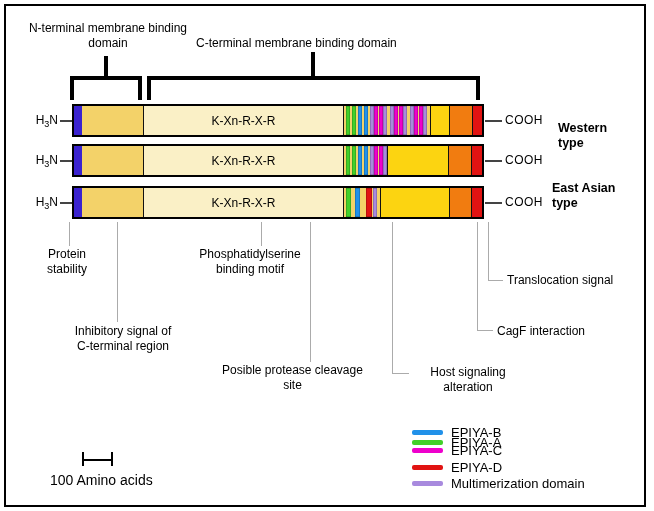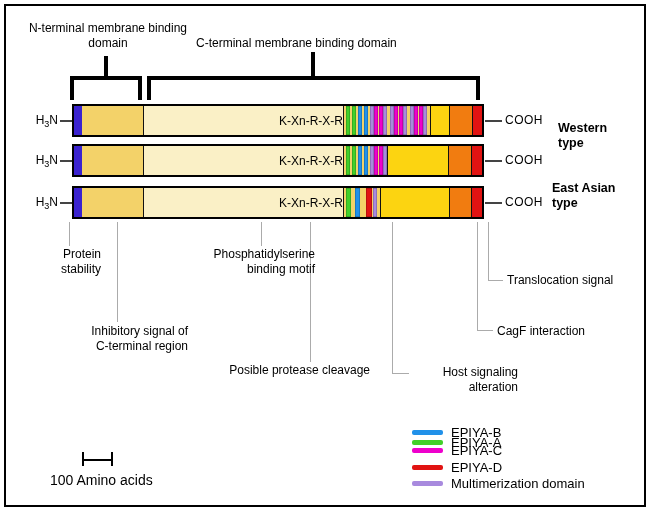--- a/index.html
+++ b/index.html
@@ -12,33 +12,33 @@
     font-size:12px;line-height:15px;}
   .c-label{position:absolute;left:196px;top:36px;width:244px;text-align:left;
     font-size:12px;white-space:nowrap;}
   .blk{position:absolute;background:#000;}
 
   
   .bar{position:absolute;left:72px;width:412px;height:33px;border:2px solid #000;
     box-sizing:border-box;display:flex;overflow:hidden;background:#faf0c6;}
   .seg{height:100%;flex:0 0 auto;}
   .stripe{box-shadow:inset 0 0 0 0.5px rgba(0,0,0,.35);}
-  .pale-seg{position:relative;display:flex;align-items:center;justify-content:flex-end;border-radius:9px;}
+  .pale-seg{position:relative;display:flex;align-items:center;justify-content:center;border-radius:9px;}
   .pale-seg span{font-size:12px;white-space:nowrap;}
 
   .h3n{position:absolute;left:26px;width:32px;font-size:12px;text-align:right;}
   .h3n sub{font-size:9px;}
   .endline{position:absolute;height:1.5px;background:#444;}
   .cooh{position:absolute;left:505px;font-size:12px;letter-spacing:.5px;}
 
   .type-label{position:absolute;font-weight:bold;font-size:12.5px;line-height:15px;white-space:nowrap;}
 
   
   .conn{position:absolute;background:#ababab;}
-  .ann{position:absolute;font-size:12px;line-height:15px;text-align:right;}
+  .ann{position:absolute;font-size:12px;line-height:15px;text-align:center;}
   .ann-nw{position:absolute;font-size:12px;white-space:nowrap;}
 
   
   .legend-row{position:absolute;left:412px;display:flex;align-items:center;gap:8px;height:16px;}
   .swatch{width:31px;height:5px;border-radius:2px;flex:0 0 auto;}
   .legend-label{font-size:13px;white-space:nowrap;}
 
   
   .scale-label{position:absolute;left:50px;top:472px;font-size:14px;}
 </style>
@@ -199,20 +199,21 @@
   <div class="ann" style="left:185px;top:247px;width:130px;">
     <div>Phosphatidylserine</div>
     <div>binding motif</div>
   </div>
   <div class="ann" style="left:58px;top:324px;width:130px;">
     <div>Inhibitory signal of</div>
     <div>C-terminal region</div>
   </div>
   <div class="ann" style="left:215px;top:363px;width:155px;">
     <div>Posible protease cleavage</div>
+    <div>site</div>
   </div>
   <div class="ann" style="left:418px;top:365px;width:100px;">
     <div>Host signaling</div>
     <div>alteration</div>
   </div>
   <div class="ann-nw" style="left:497px;top:324px;">CagF interaction</div>
   <div class="ann-nw" style="left:507px;top:273px;">Translocation signal</div>
 
   <div class="legend-row" style="top:406px;margin-top:28px;">
     <div class="swatch" style="background: rgb(66, 208, 41);"></div>

